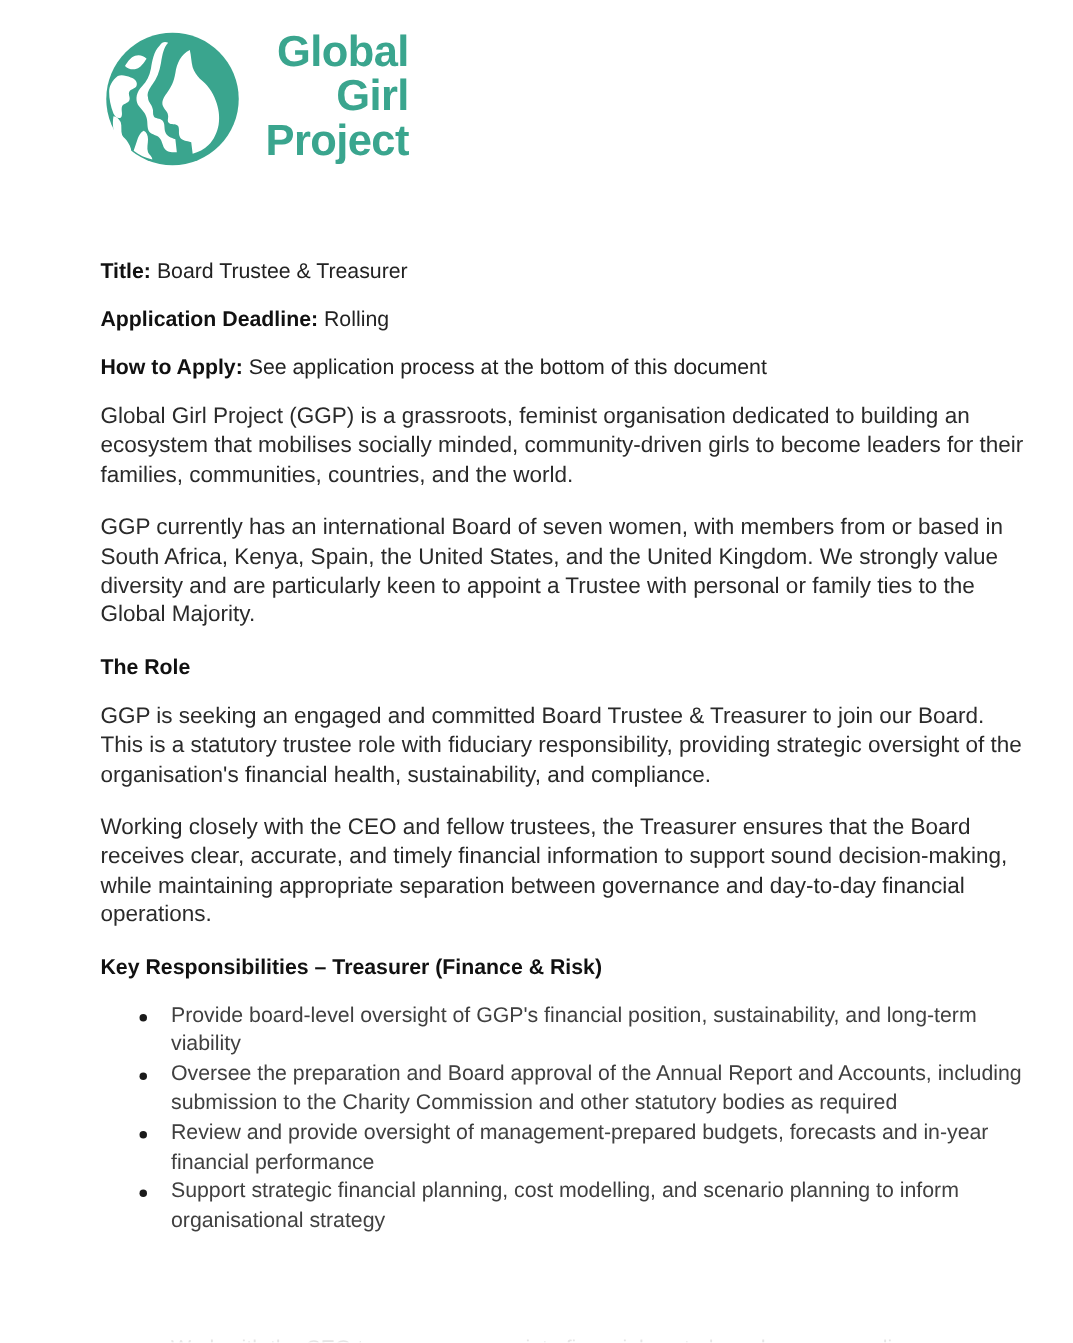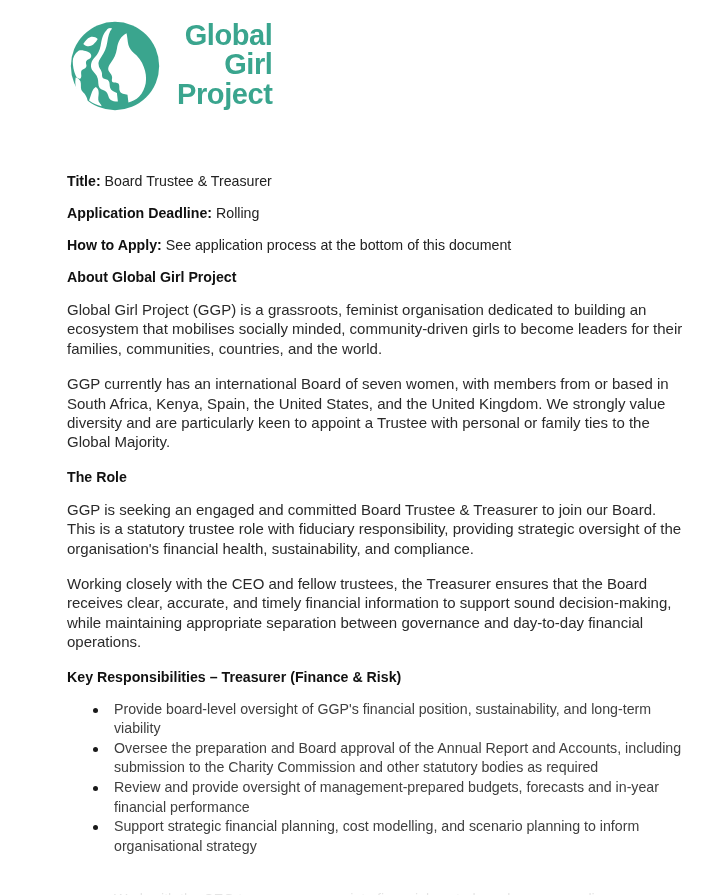--- a/index.html
+++ b/index.html
@@ -163,21 +163,20 @@
     <p class="meta-line">
       <span class="label">Application Deadline:</span>
       <span>Rolling</span>
     </p>
 
     <p class="meta-line">
       <span class="label">How to Apply:</span>
       <span>See application process at the bottom of this document</span>
     </p>
 
-    <h2 class="section-heading">About Global Girl Project</h2>
     <p class="para">Global Girl Project (GGP) is a grassroots, feminist organisation dedicated to building an ecosystem that mobilises socially minded, community-driven girls to become leaders for their families, communities, countries, and the world.</p>
     <p class="para">GGP currently has an international Board of seven women, with members from or based in South Africa, Kenya, Spain, the United States, and the United Kingdom. We strongly value diversity and are particularly keen to appoint a Trustee with personal or family ties to the Global Majority.</p>
 
     <h2 class="section-heading">The Role</h2>
     <p class="para">GGP is seeking an engaged and committed Board Trustee &amp; Treasurer to join our Board. This is a statutory trustee role with fiduciary responsibility, providing strategic oversight of the organisation's financial health, sustainability, and compliance.</p>
     <p class="para">Working closely with the CEO and fellow trustees, the Treasurer ensures that the Board receives clear, accurate, and timely financial information to support sound decision-making, while maintaining appropriate separation between governance and day-to-day financial operations.</p>
 
     <h2 class="section-heading">Key Responsibilities – Treasurer (Finance &amp; Risk)</h2>
     <ul class="bullets">
       <li>Provide board-level oversight of GGP's financial position, sustainability, and long-term viability</li>

